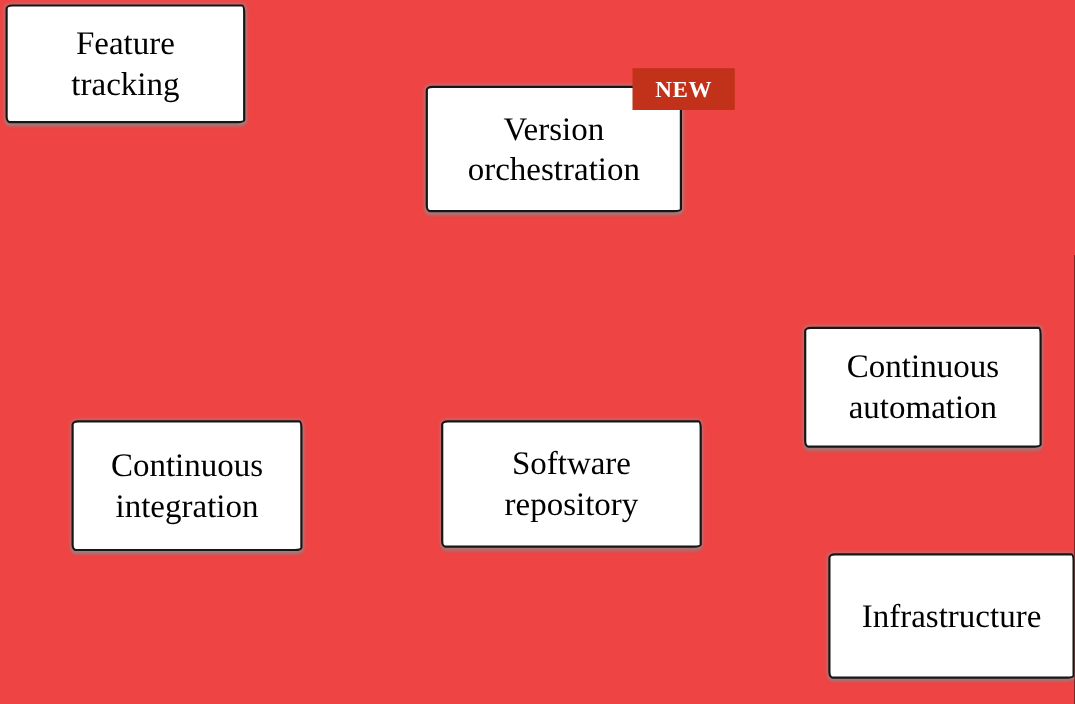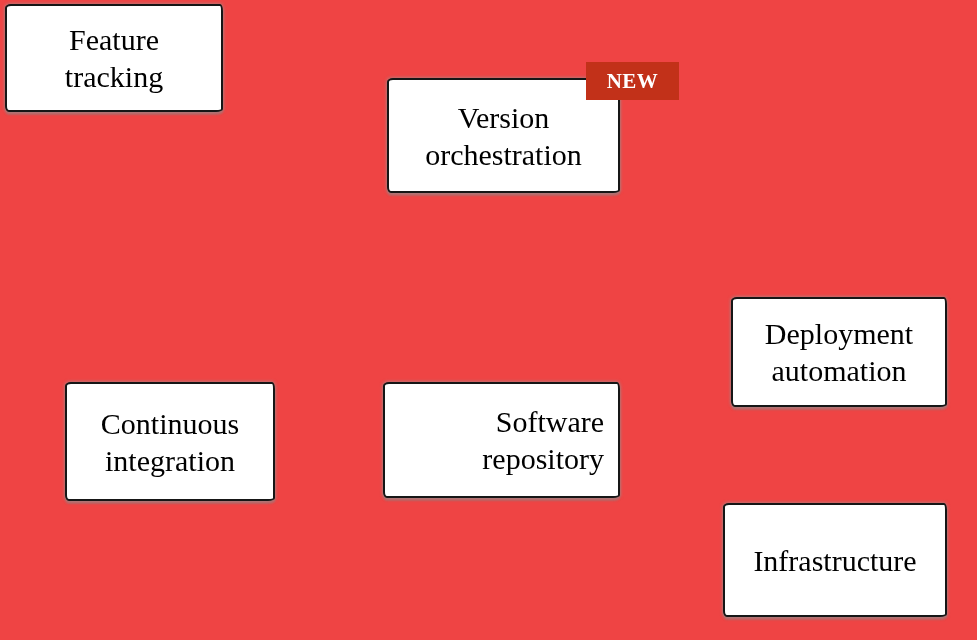--- a/index.html
+++ b/index.html
@@ -38,49 +38,49 @@
     color: #ffffff;
     font-weight: 700;
     font-size: 21px;
     letter-spacing: 0.5px;
     display: flex;
     align-items: center;
     justify-content: center;
     z-index: 2;
     width: 93px;
     height: 38px;
-    left: 197px;
+    left: 186px;
     top: -18px;
     text-align: right;
   }
   #box-feature-tracking      { left: 5px;   top: 4px;   width: 218px; height: 108px; }
   #box-release-orchestration { left: 387px; top: 78px;  width: 233px; height: 115px; }
   #box-version-control       { left: 78px;  top: 195px; width: 167px; height: 112px; }
   #box-deployment-automation { left: 731px; top: 297px; width: 216px; height: 110px; }
   #box-continuous-integration{ left: 65px;  top: 382px; width: 210px; height: 119px; }
-  #box-software-repository   { left: 383px; top: 382px; width: 237px; height: 116px; text-align: right; }
-  #box-infrastructure        { left: 723px; top: 503px; width: 224px; height: 114px; }
+  #box-software-repository   { left: 401px; top: 382px; width: 237px; height: 116px; }
+  #box-infrastructure        { left: 753px; top: 503px; width: 224px; height: 114px; }
 </style>
 </head>
 <body>
 
 <div class="canvas">
 
   <div class="box" id="box-feature-tracking">
     <span>Feature tracking</span>
   </div>
 
   <div class="box" id="box-release-orchestration">
     <span>Version orchestration</span>
     <div class="badge" style="background: rgb(194, 49, 25); color: rgb(255, 255, 255);">NEW</div>
   </div>
 
 
   <div class="box" id="box-deployment-automation">
-    <span>Deployment automation</span>
+    <span>Continuous automation</span>
   </div>
 
   <div class="box" id="box-continuous-integration">
     <span>Continuous integration</span>
   </div>
 
   <div class="box" id="box-software-repository">
     <span>Software repository</span>
   </div>
 

